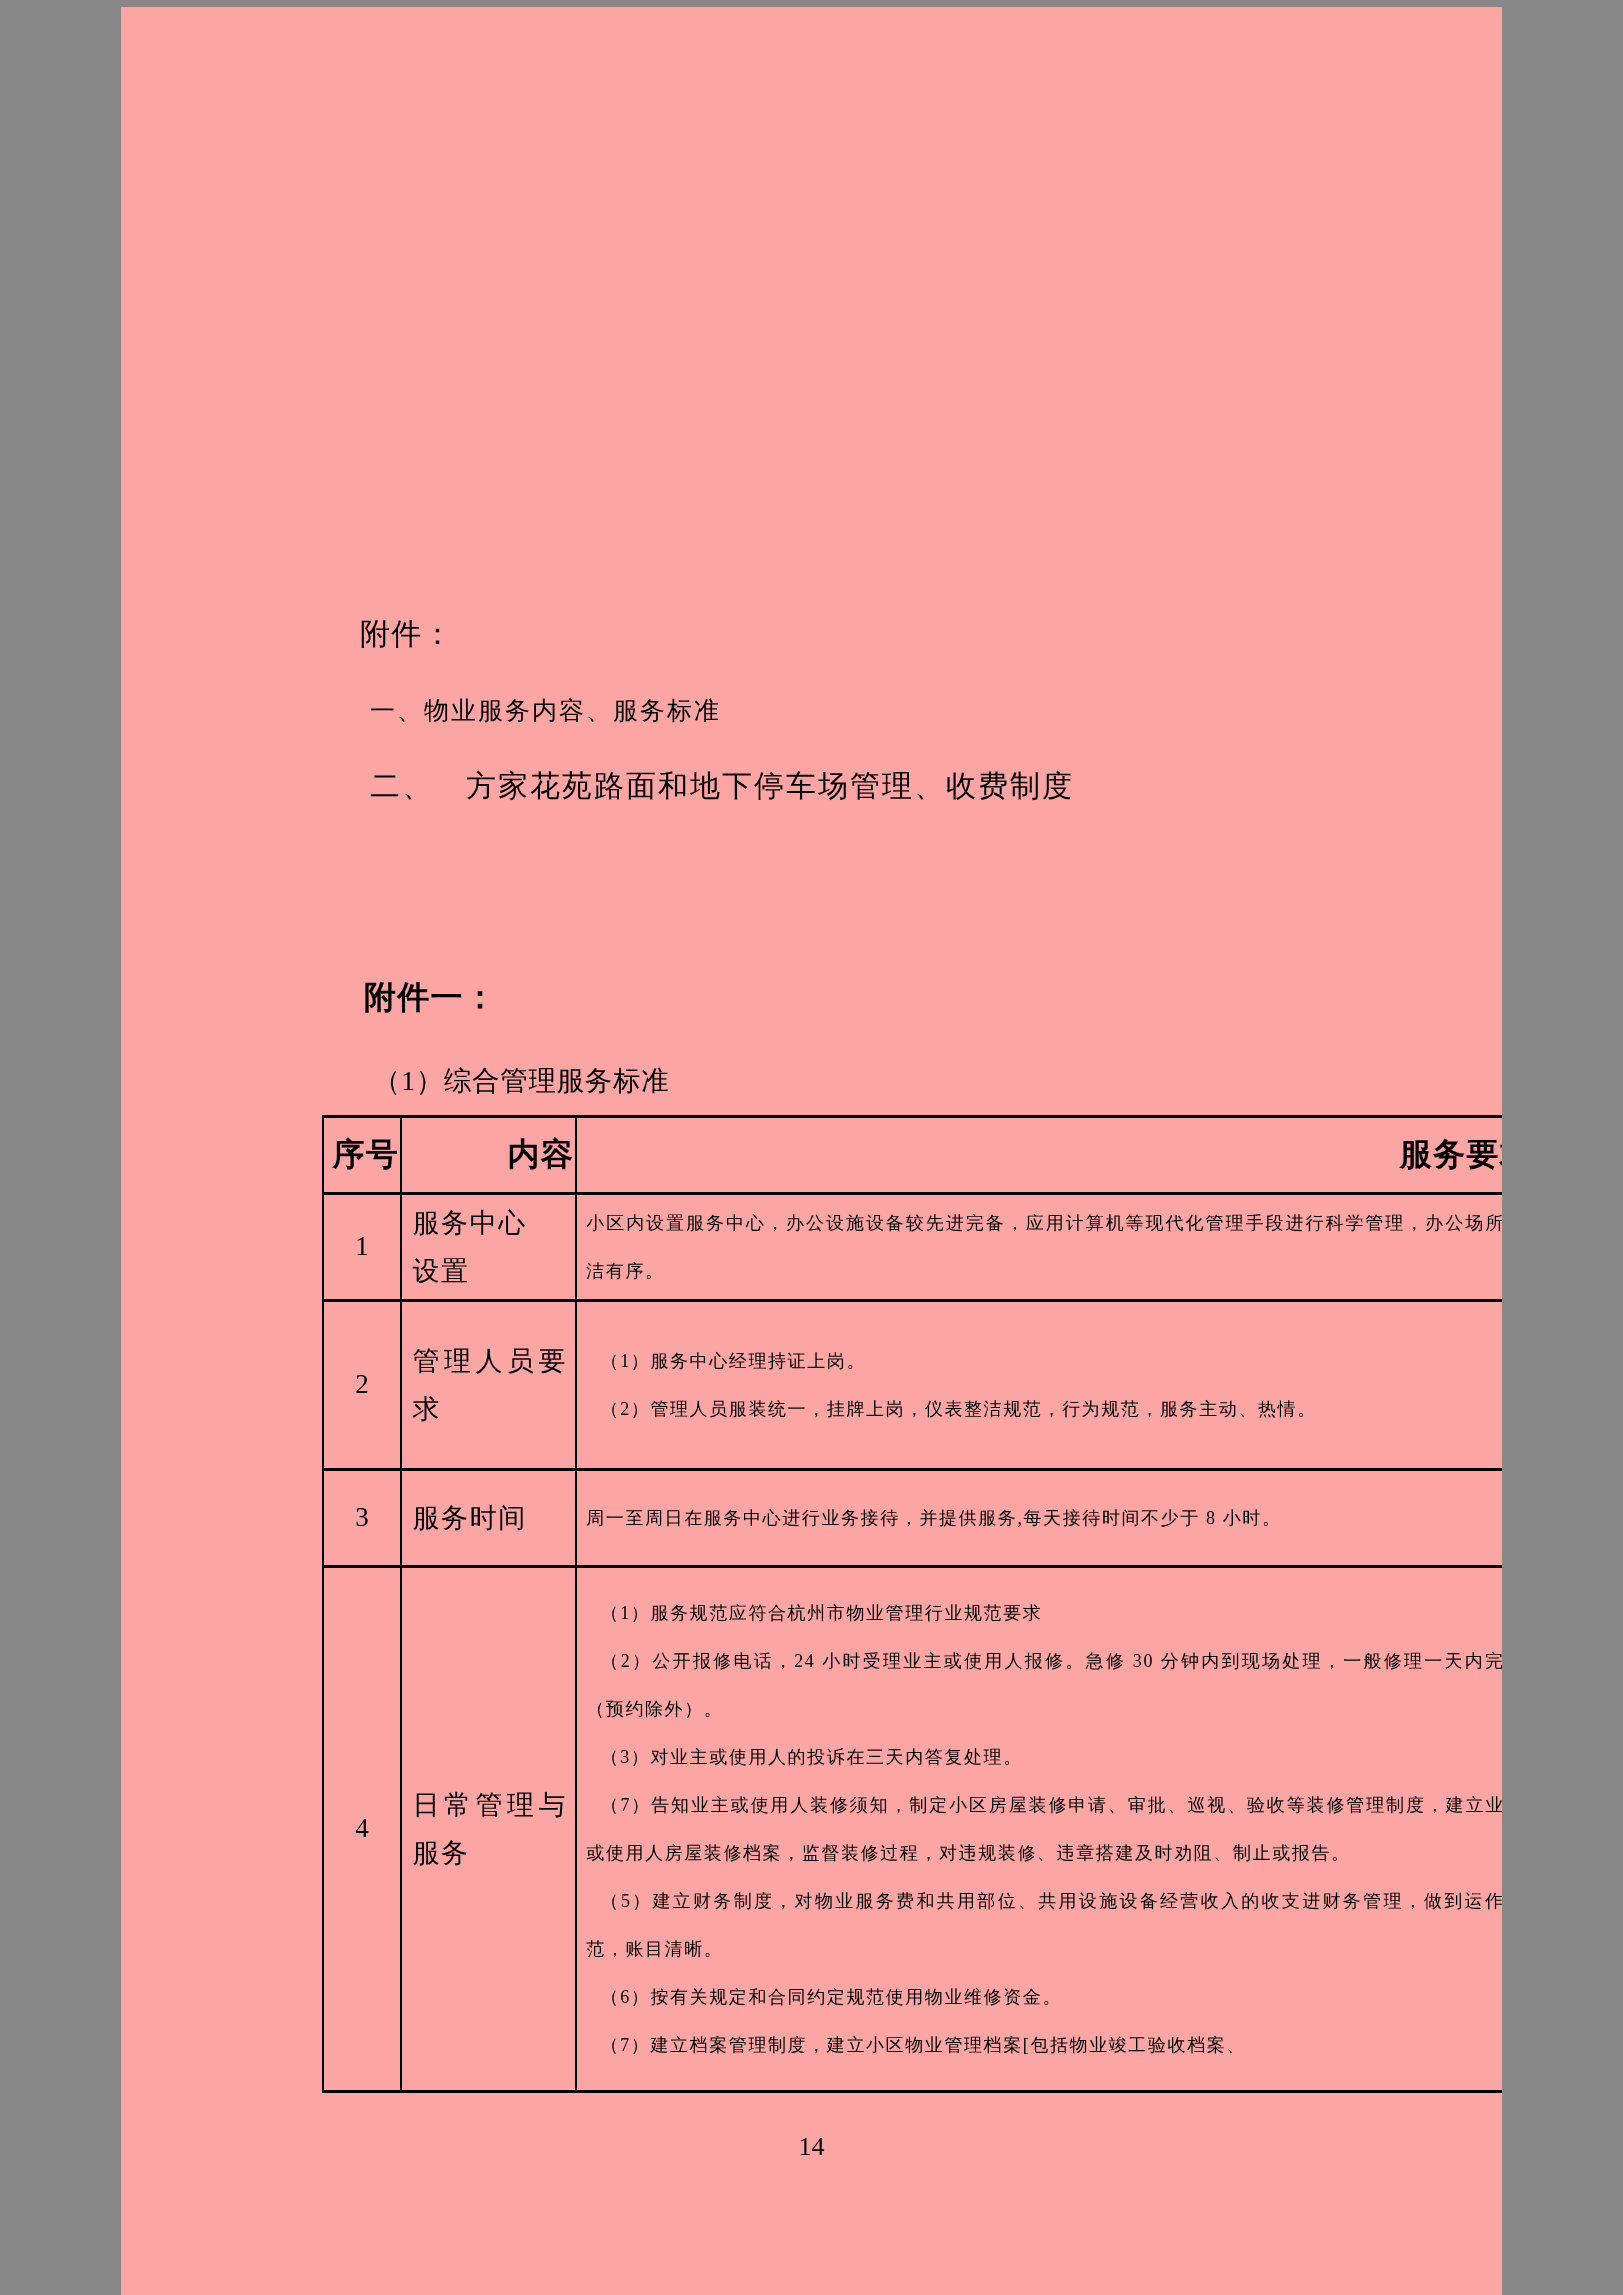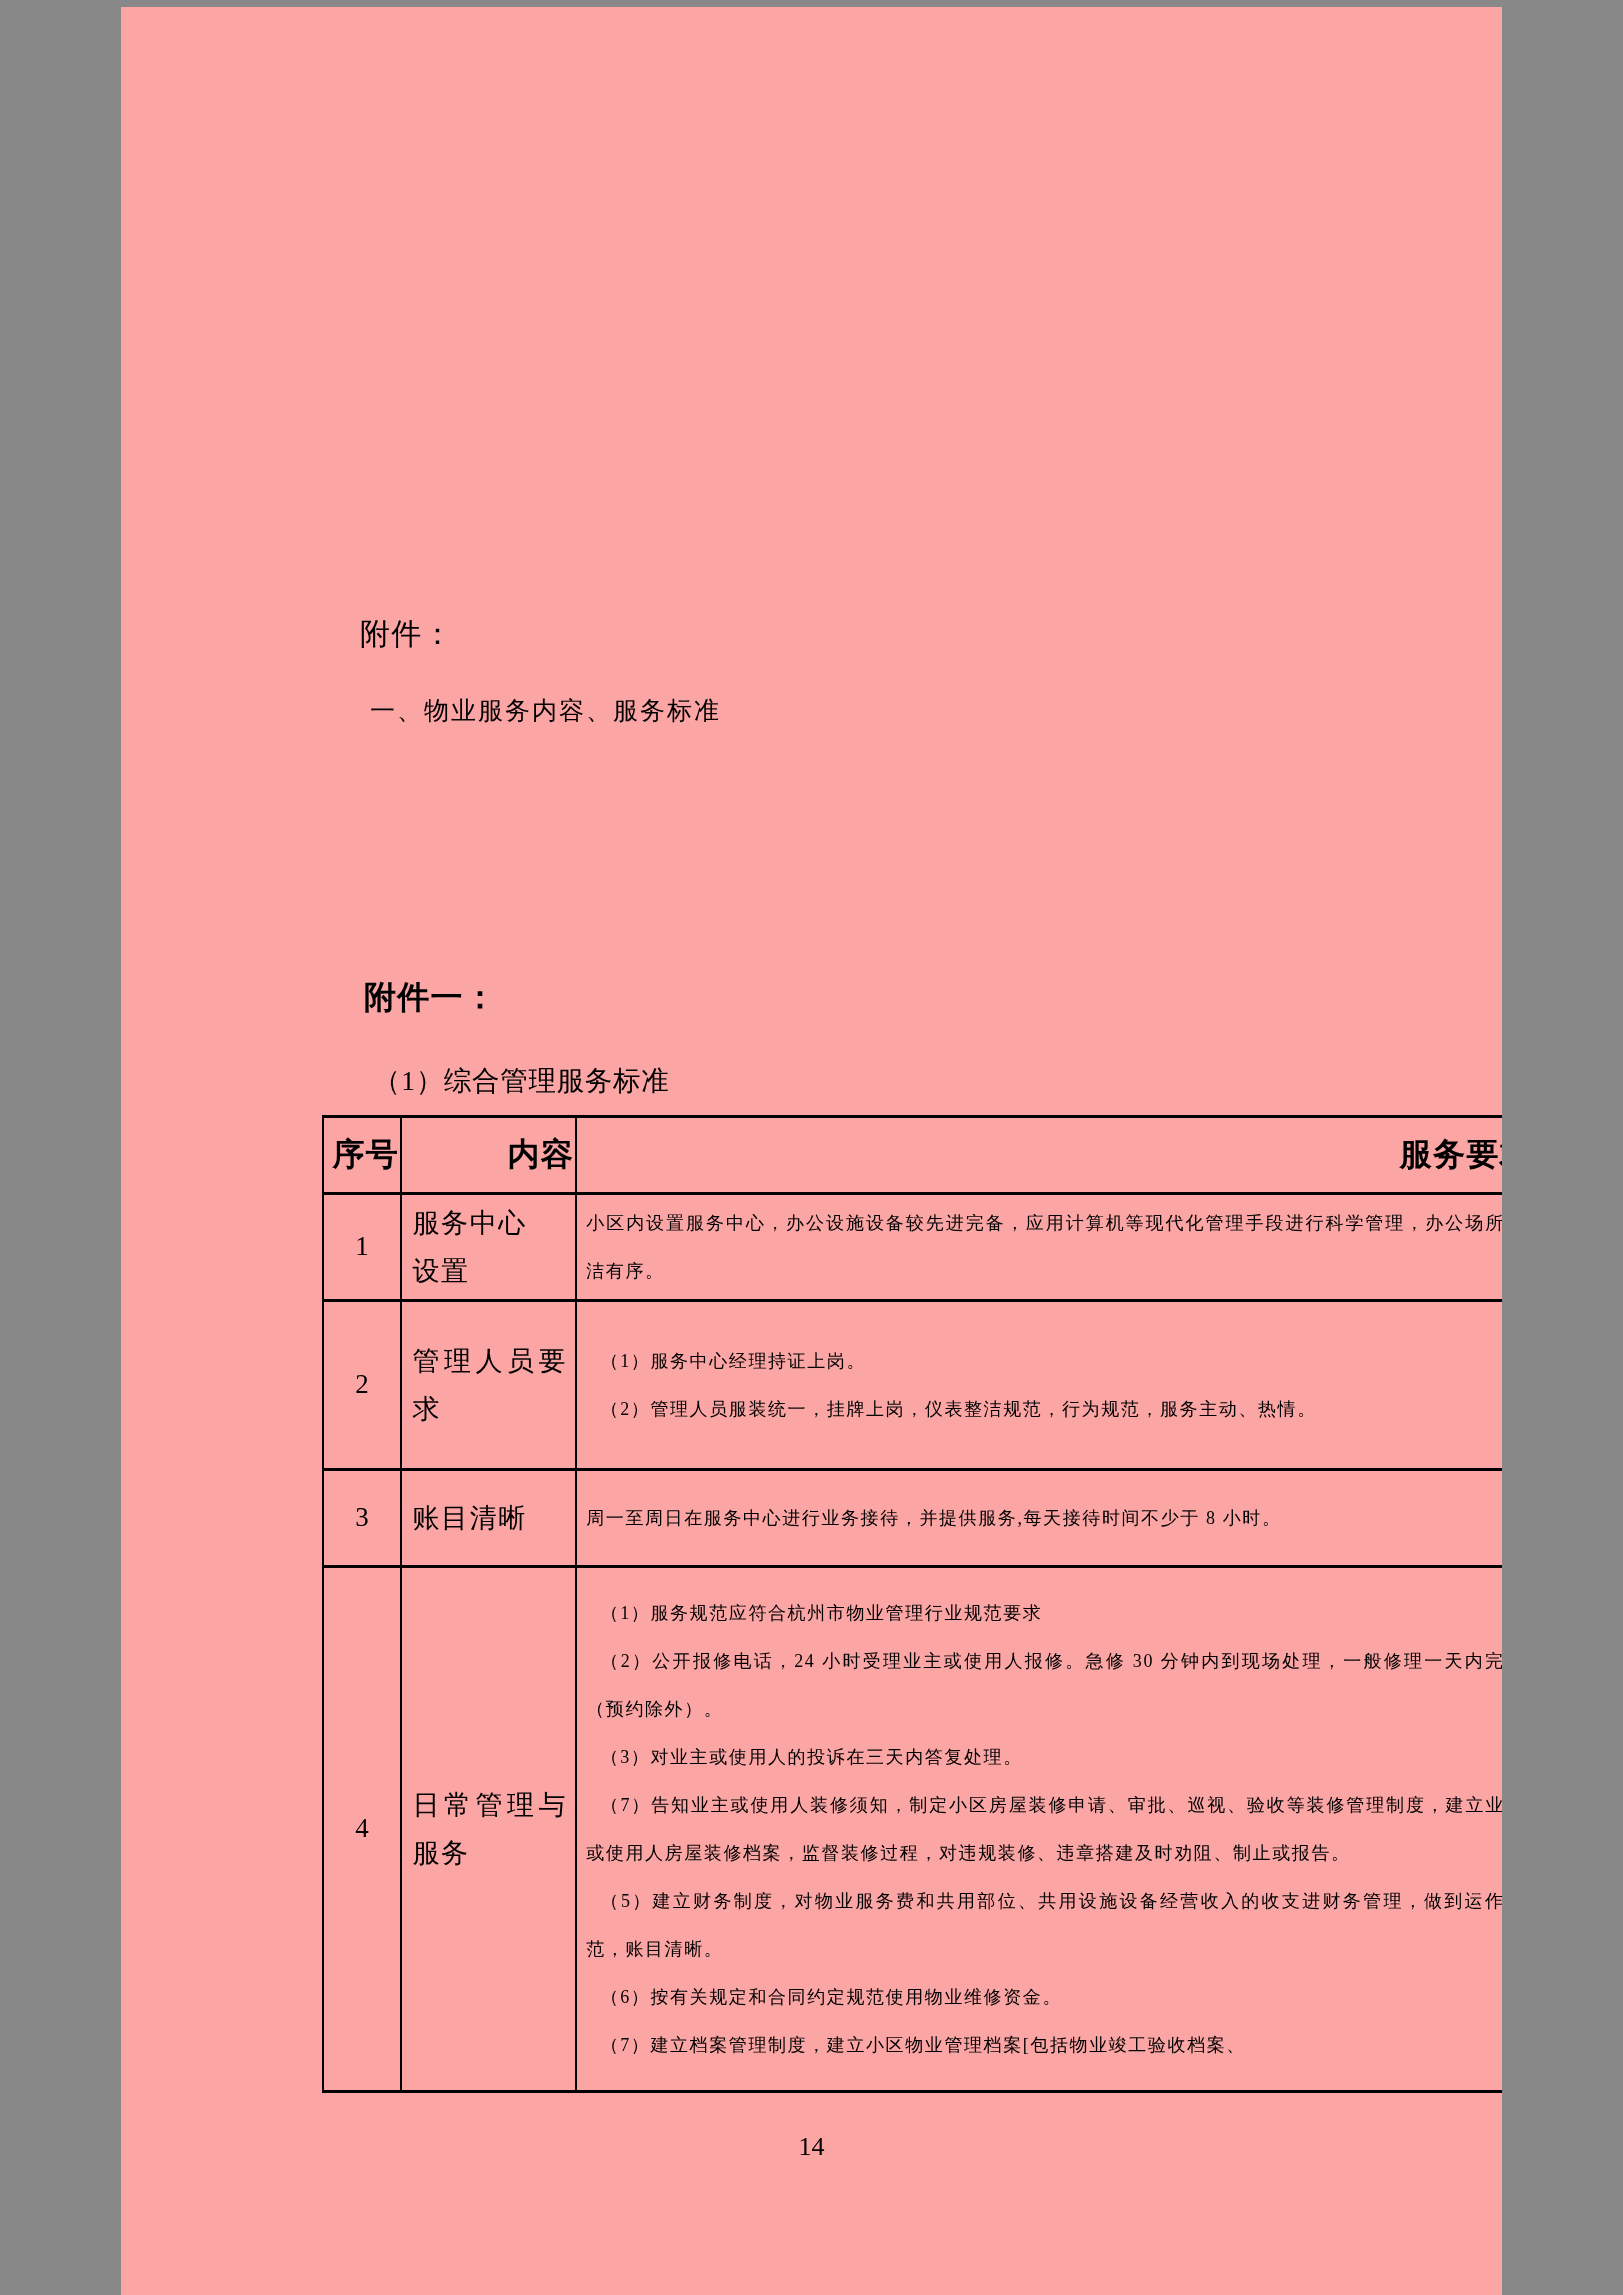--- a/index.html
+++ b/index.html
@@ -112,20 +112,21 @@
 </style>
 </head>
 <body>
 
 <div class="page">
 
   <div class="abs h1">附件：</div>
 
   <div class="abs list-item-1">一、物业服务内容、服务标准</div>
 
+  <div class="abs list-item-2">二、　方家花苑路面和地下停车场管理、收费制度</div>
 
   <div class="abs h2">附件一：</div>
 
   <div class="abs caption">（1）综合管理服务标准</div>
 
   <table class="svc">
     <colgroup>
       <col style="width:78px">
       <col style="width:175px">
       <col style="width:959px">
@@ -149,21 +150,21 @@
         <tr style="height: 169px;">
           <td class="cell-no">2</td>
           <td class="cell-content">管理人员要求</td>
           <td class="cell-req">
             <p class="num">（1）服务中心经理持证上岗。</p>
             <p class="num">（2）管理人员服装统一，挂牌上岗，仪表整洁规范，行为规范，服务主动、热情。</p>
           </td>
         </tr>
         <tr style="height: 97px;">
           <td class="cell-no">3</td>
-          <td class="cell-content">账目清晰</td>
+          <td class="cell-content">服务时间</td>
           <td class="cell-req">
             <p>周一至周日在服务中心进行业务接待，并提供服务,每天接待时间不少于 8 小时。</p>
           </td>
         </tr>
         <tr style="height: 525px;">
           <td class="cell-no">4</td>
           <td class="cell-content">日常管理与服务</td>
           <td class="cell-req">
             <p class="num">（1）服务规范应符合杭州市物业管理行业规范要求</p>
             <p class="num">（2）公开报修电话，24 小时受理业主或使用人报修。急修 30 分钟内到现场处理，一般修理一天内完成（预约除外）。</p>

